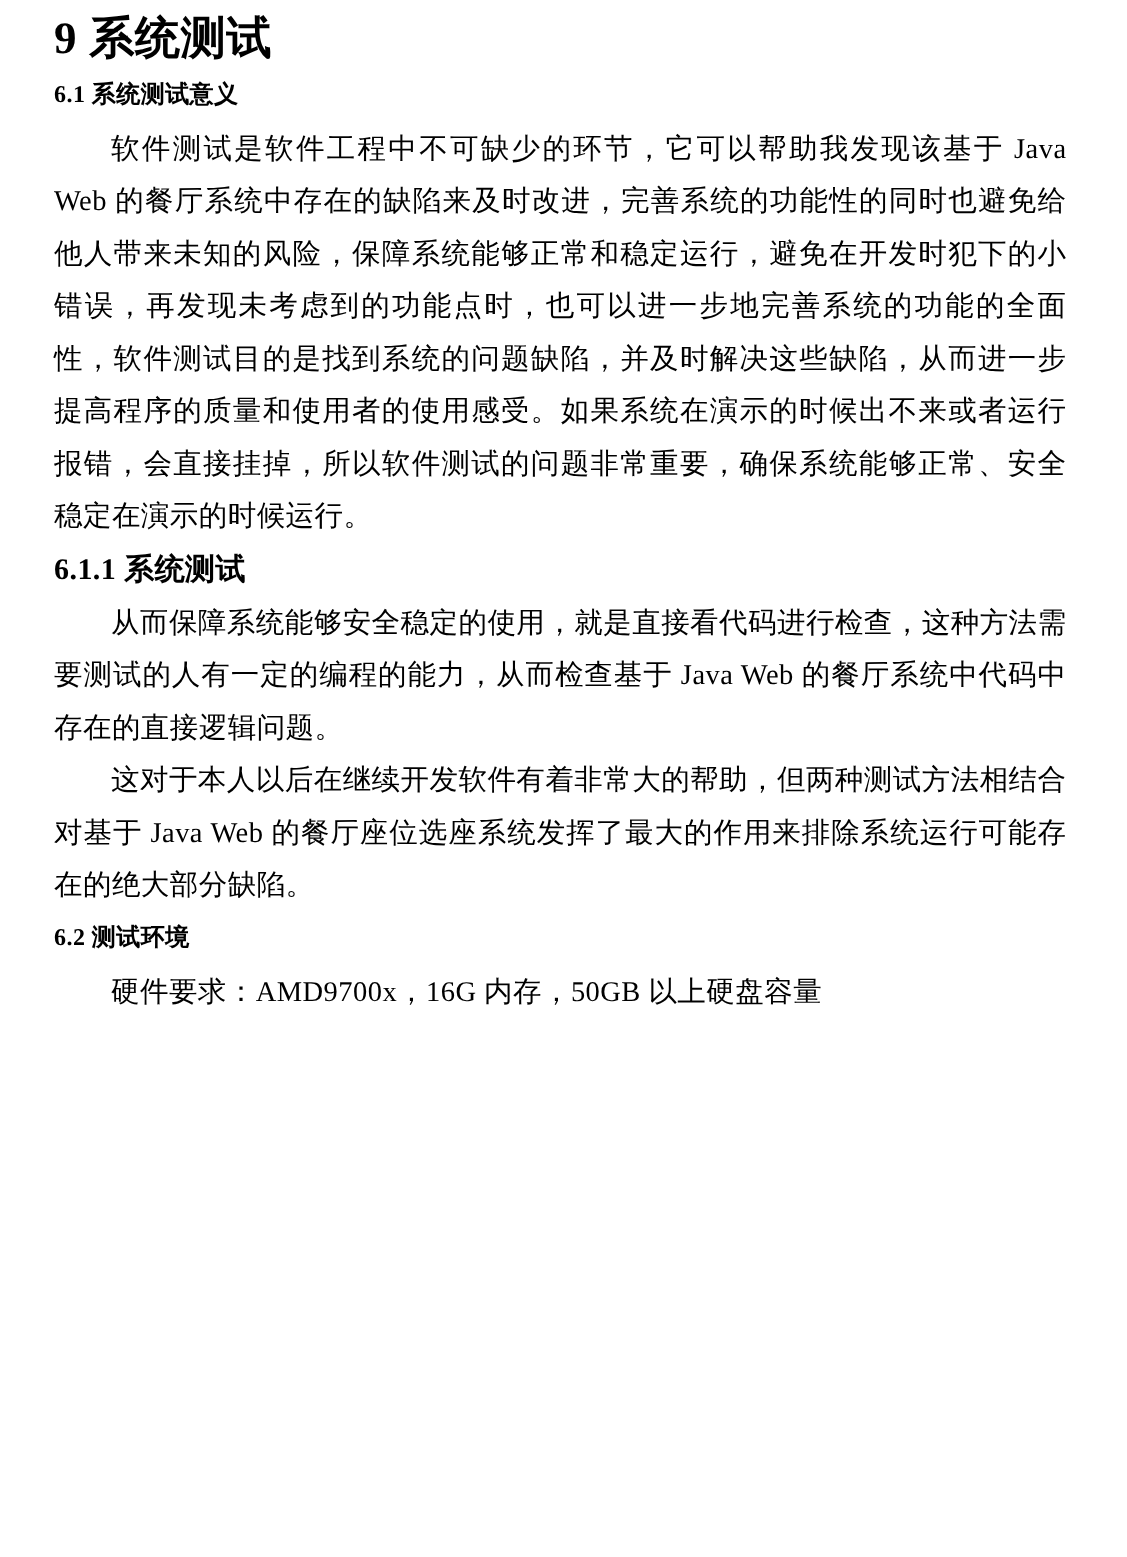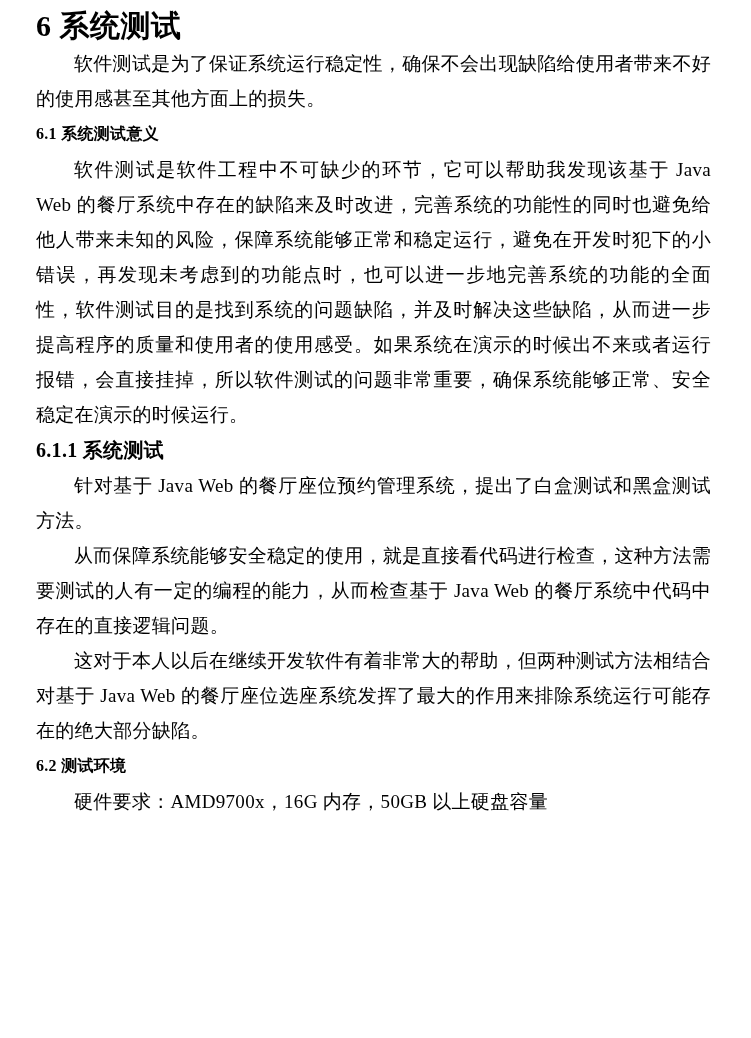--- a/index.html
+++ b/index.html
@@ -49,32 +49,30 @@
   }
   .para.last-line-short {
     text-align-last: left;
   }
 </style>
 </head>
 <body>
 
 <div class="page">
 
-  <h1 class="h1">6 系统测试</h1>
+  <h1 class="h1">9 系统测试</h1>
 
-  <p class="para">软件测试是为了保证系统运行稳定性，确保不会出现缺陷给使用者带来不好的使用感甚至其他方面上的损失。</p>
 
   <h2 class="h2">6.1 系统测试意义</h2>
 
   <p class="para">软件测试是软件工程中不可缺少的环节，它可以帮助我发现该基于 Java Web 的餐厅系统中存在的缺陷来及时改进，完善系统的功能性的同时也避免给他人带来未知的风险，保障系统能够正常和稳定运行，避免在开发时犯下的小错误，再发现未考虑到的功能点时，也可以进一步地完善系统的功能的全面性，软件测试目的是找到系统的问题缺陷，并及时解决这些缺陷，从而进一步提高程序的质量和使用者的使用感受。如果系统在演示的时候出不来或者运行报错，会直接挂掉，所以软件测试的问题非常重要，确保系统能够正常、安全稳定在演示的时候运行。</p>
 
 
   <h3 class="h3">6.1.1 系统测试</h3>
 
-  <p class="para">针对基于 Java Web 的餐厅座位预约管理系统，提出了白盒测试和黑盒测试方法。</p>
 
   <p class="para">从而保障系统能够安全稳定的使用，就是直接看代码进行检查，这种方法需要测试的人有一定的编程的能力，从而检查基于 Java Web 的餐厅系统中代码中存在的直接逻辑问题。</p>
 
 
   <p class="para">这对于本人以后在继续开发软件有着非常大的帮助，但两种测试方法相结合对基于 Java Web 的餐厅座位选座系统发挥了最大的作用来排除系统运行可能存在的绝大部分缺陷。</p>
 
   <h2 class="h2">6.2 测试环境</h2>
 
   <p class="para last-line-short">硬件要求：AMD9700x，16G 内存，50GB 以上硬盘容量</p>
 

